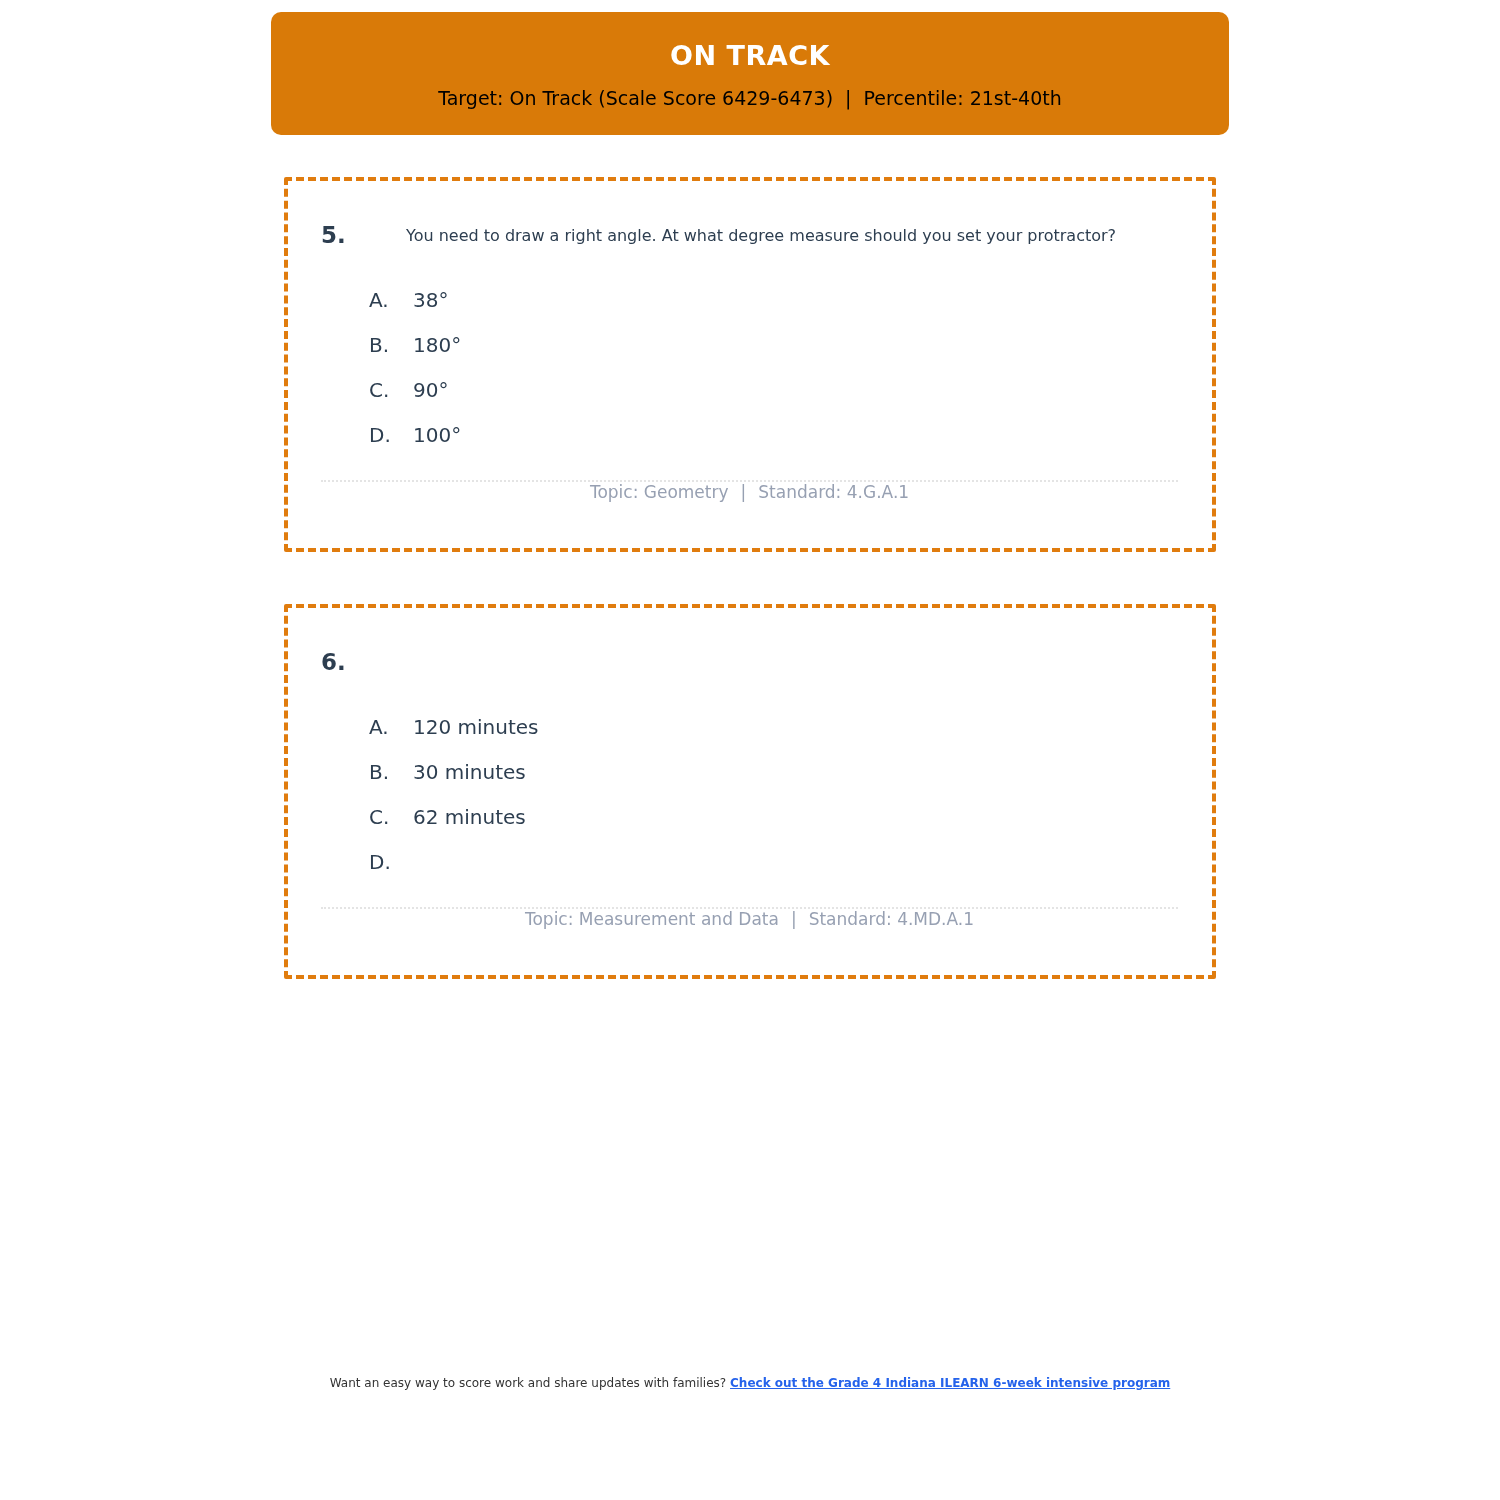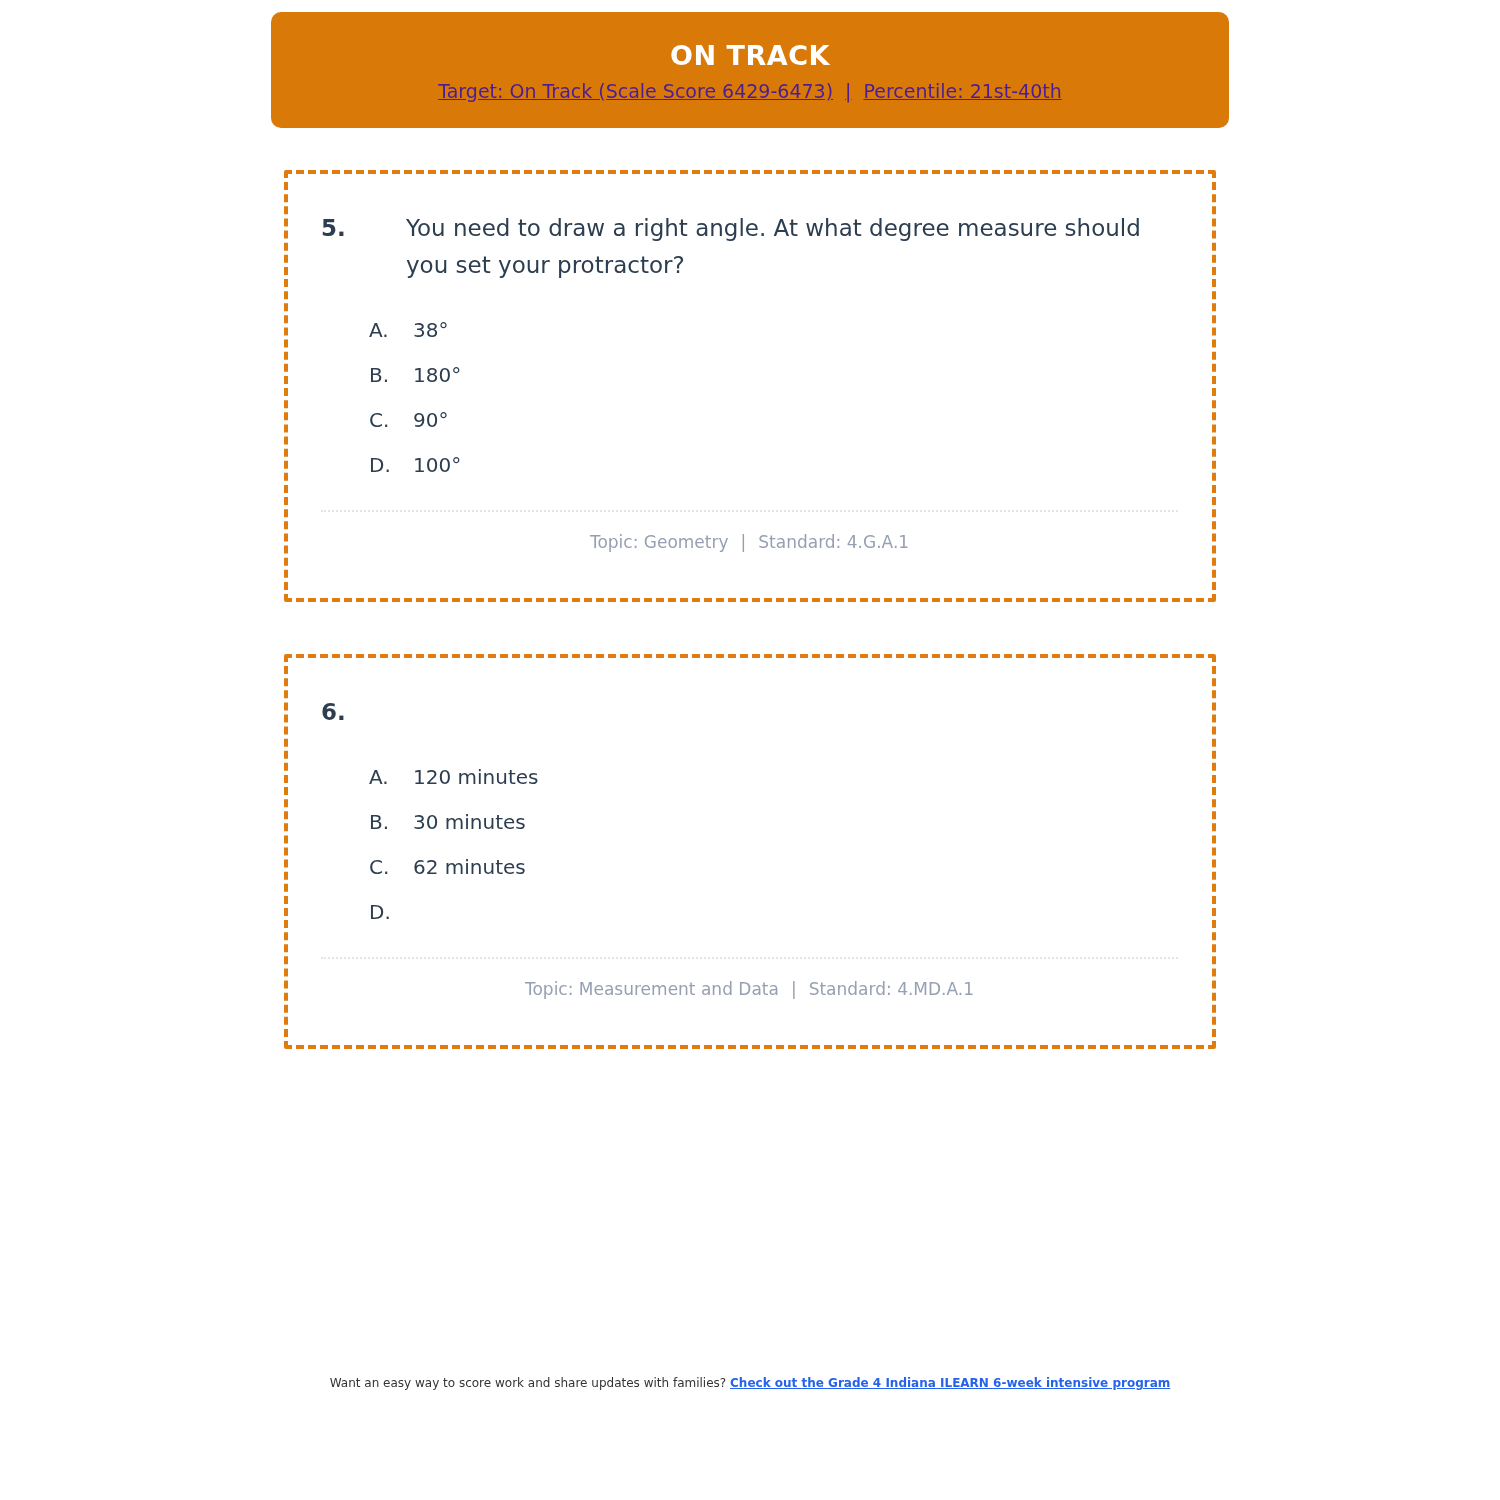--- a/index.html
+++ b/index.html
@@ -20,24 +20,23 @@
     color: #ffffff;
     text-align: center;
     padding: 28px 20px 26px;
   }
   .header-title {
     font-size: 27px;
     font-weight: bold;
     letter-spacing: 0.5px;
   }
   .header-subtitle {
-    margin-top: 9px;
+    margin-top: 16px;
     font-size: 19px;
-    color: #4c1d95;
-    text-decoration: underline;
+    color: #000000;
   }
   .header-subtitle .sep { margin: 0 12px; }
 
   
   .question-card {
     width: 932px;
     margin: 42px auto 0;
     border: 4px dashed #E07C0E;
     border-radius: 2px;
     background: #ffffff;
@@ -51,21 +50,21 @@
   }
   .question-number {
     flex: 0 0 85px;
     font-size: 23px;
     font-weight: bold;
     line-height: 37px;
   }
   .question-text {
     flex: 1 1 auto;
     max-width: 745px;
-    font-size: 23px;
+    font-size: 16px;
     line-height: 37px;
   }
 
   .options {
     margin-top: 24px;
     list-style: none;
   }
   .option-row {
     display: flex;
     padding-left: 48px;
@@ -74,21 +73,20 @@
   }
   .option-letter { flex: 0 0 44px; }
   .option-text { flex: 1 1 auto; }
 
   .card-divider {
     border: 0;
     border-top: 2px dotted #E4E4E4;
     margin: 22px 0 0 0;
   }
   .topic-line {
-    margin-top: 20px;
     text-align: center;
     font-size: 17px;
     color: #97A0B2;
     padding-bottom: 16px;
   }
   .topic-line .sep { margin: 0 12px; }
 
   
   .page-footer {
     position: absolute;

